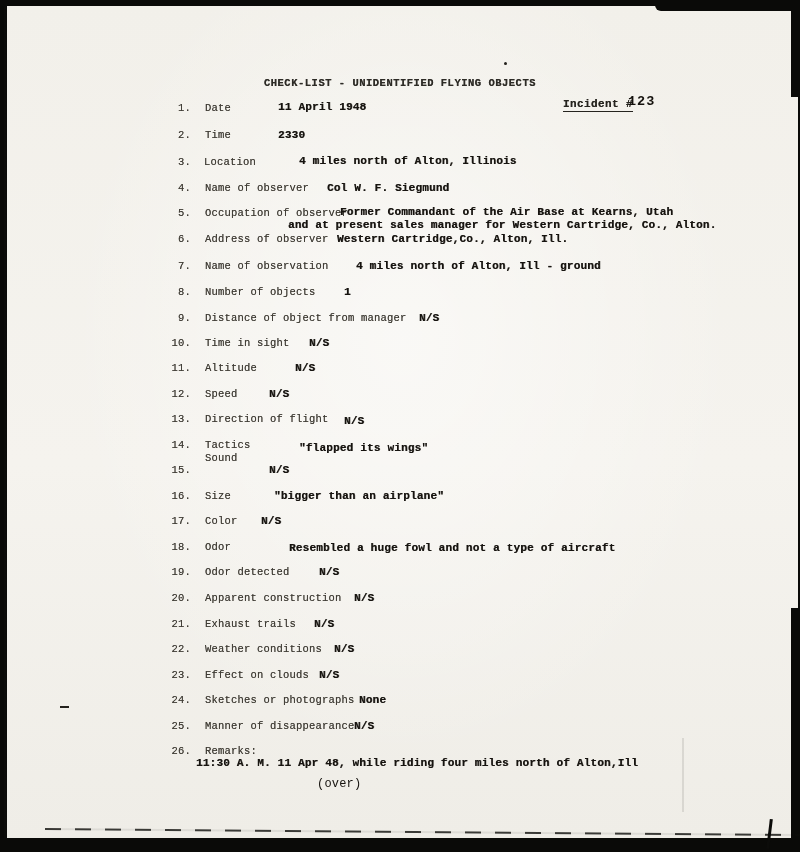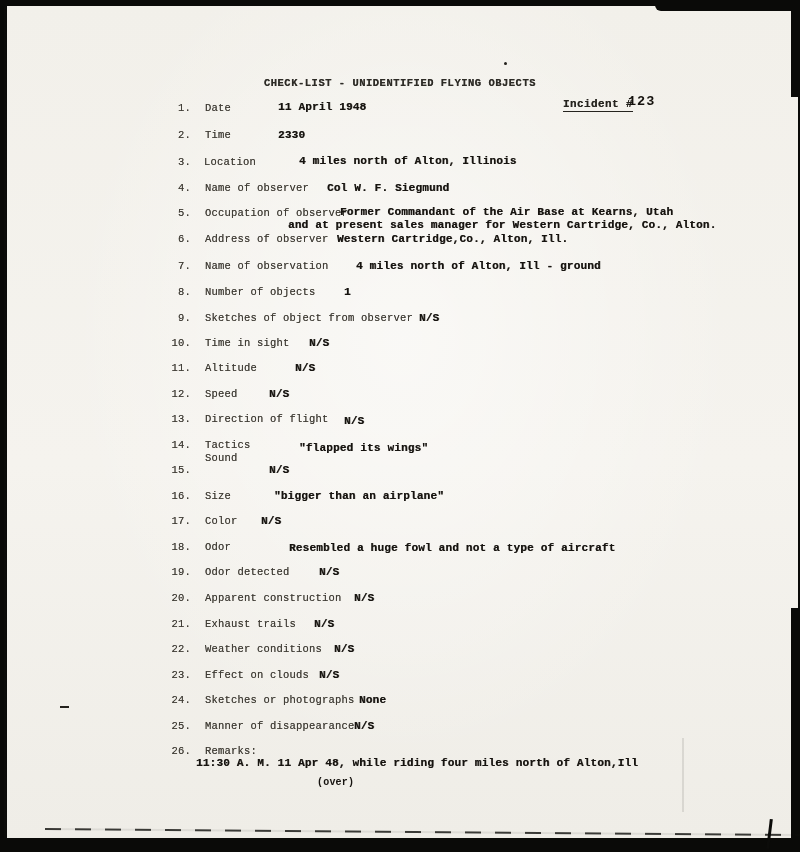--- a/index.html
+++ b/index.html
@@ -50,21 +50,21 @@
     position:absolute;left:0;top:77px;width:800px;text-align:center;
     font-size:10.5px;font-weight:bold;letter-spacing:0.5px;color:#2d2b26;
     text-shadow:0 0 0.5px rgba(45,43,38,0.8);
   }
   #incident-label{
     position:absolute;left:563px;top:98px;font-size:11px;font-weight:bold;color:#26241f;
     border-bottom:1.6px solid #26241f;padding-bottom:1px;letter-spacing:0.4px;
     text-shadow:0 0 0.5px rgba(38,36,31,0.8);
   }
   #incident-number{position:absolute;left:628px;top:94px;font-size:13.5px;font-weight:bold;color:#14110d;letter-spacing:1px;}
-  #page-footer{position:absolute;left:317px;top:777px;font-size:10px;font-weight:bold;color:#16130f;letter-spacing:0.2px;}
+  #page-footer{position:absolute;left:317px;top:777px;font-size:12px;font-weight:normal;color:#16130f;letter-spacing:0.2px;}
 </style>
 </head>
 <body>
 
 <div id="stage">
   <div id="paper"></div>
 
   <div class="bar" id="edge-top"></div>
   <div id="edge-top2"></div>
   <div id="edge-top3"></div>
@@ -112,21 +112,21 @@
 
   <span class="t-label t-num" style="left:153px;top:260px">7.</span>
   <span class="t-label" style="left:205px;top:260px">Name of observation</span>
   <span class="t-value" style="left:356px;top:260px">4 miles north of Alton, Ill - ground</span>
 
   <span class="t-label t-num" style="left:153px;top:286px">8.</span>
   <span class="t-label" style="left:205px;top:286px">Number of objects</span>
   <span class="t-value" style="left:344px;top:286px">1</span>
 
   <span class="t-label t-num" style="left:153px;top:312px">9.</span>
-  <span class="t-label" style="left:205px;top:312px">Sketches of object from observer</span>
+  <span class="t-label" style="left:205px;top:312px">Distance of object from manager</span>
   <span class="t-value" style="left:419px;top:312px">N/S</span>
 
   <span class="t-label t-num" style="left:153px;top:337px">10.</span>
   <span class="t-label" style="left:205px;top:337px">Time in sight</span>
   <span class="t-value" style="left:309px;top:337px">N/S</span>
 
   <span class="t-label t-num" style="left:153px;top:362px">11.</span>
   <span class="t-label" style="left:205px;top:362px">Altitude</span>
   <span class="t-value" style="left:295px;top:362px">N/S</span>
 

